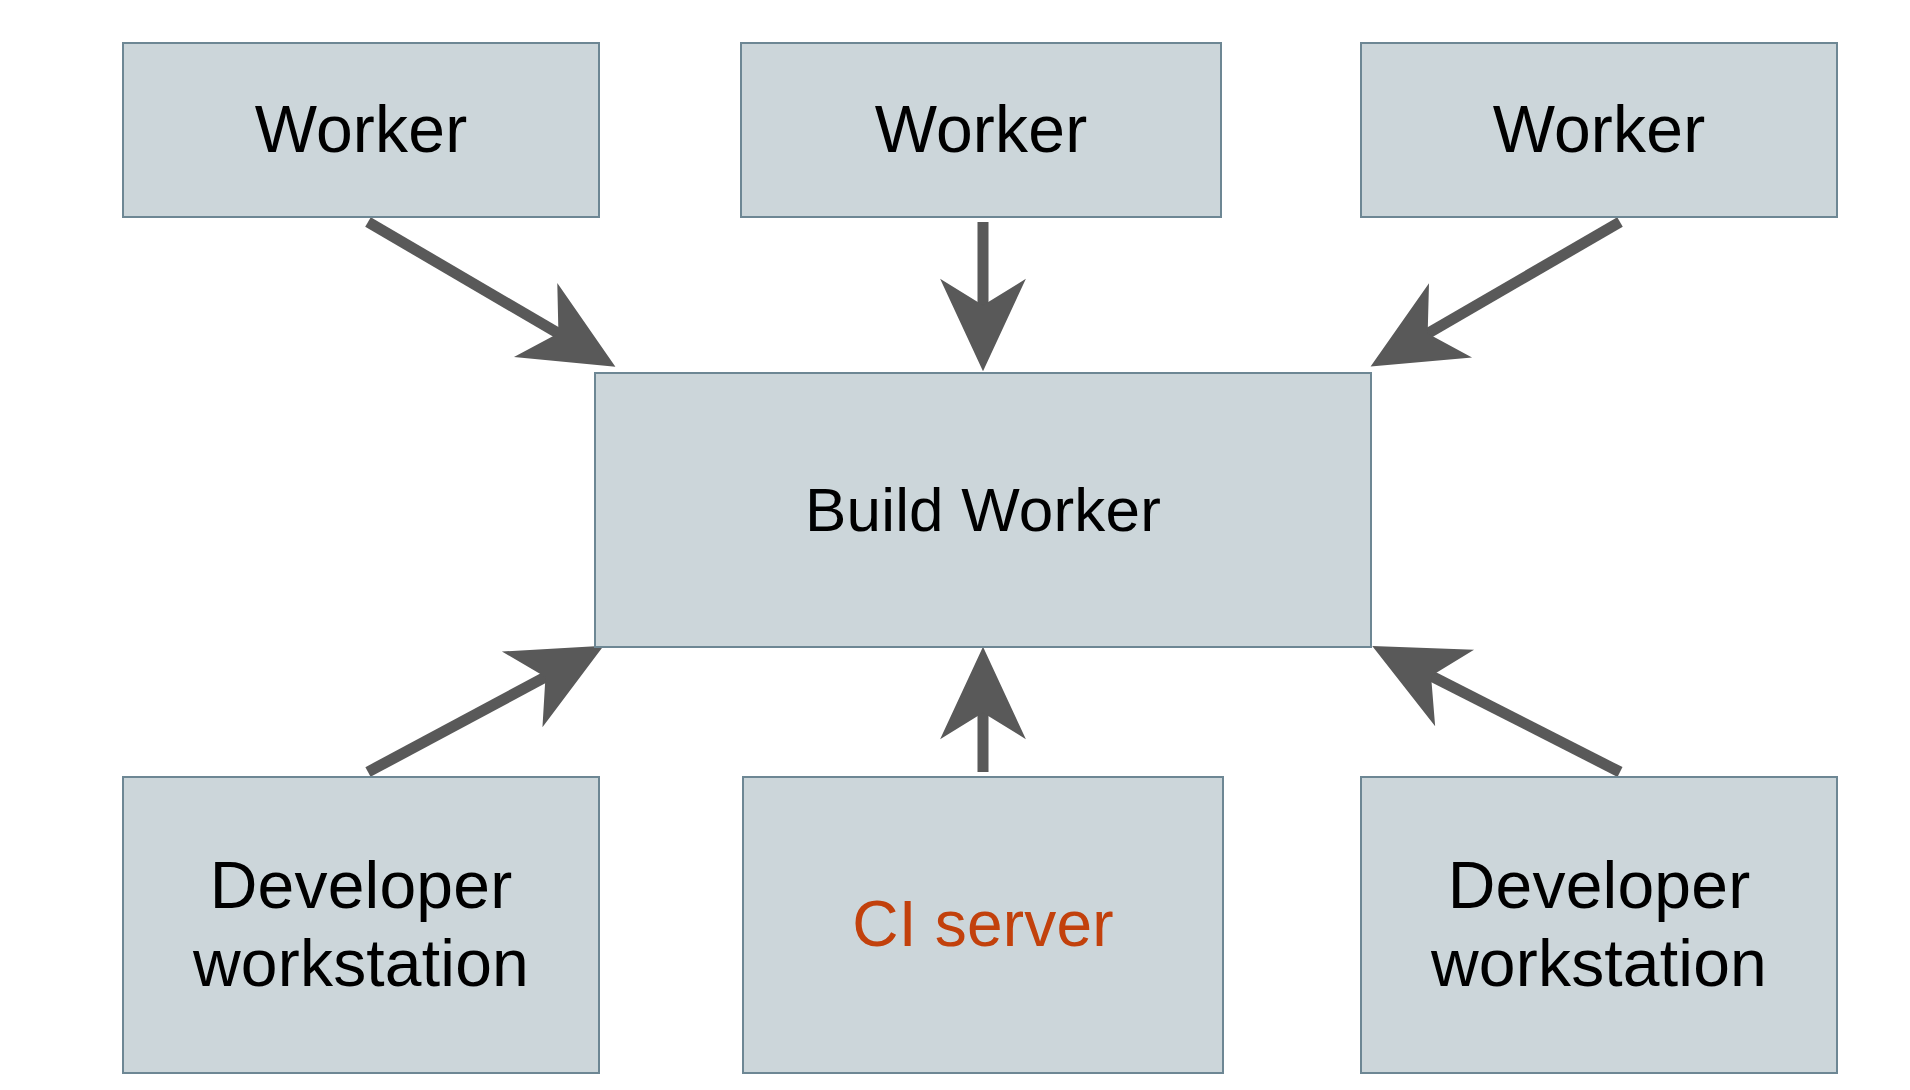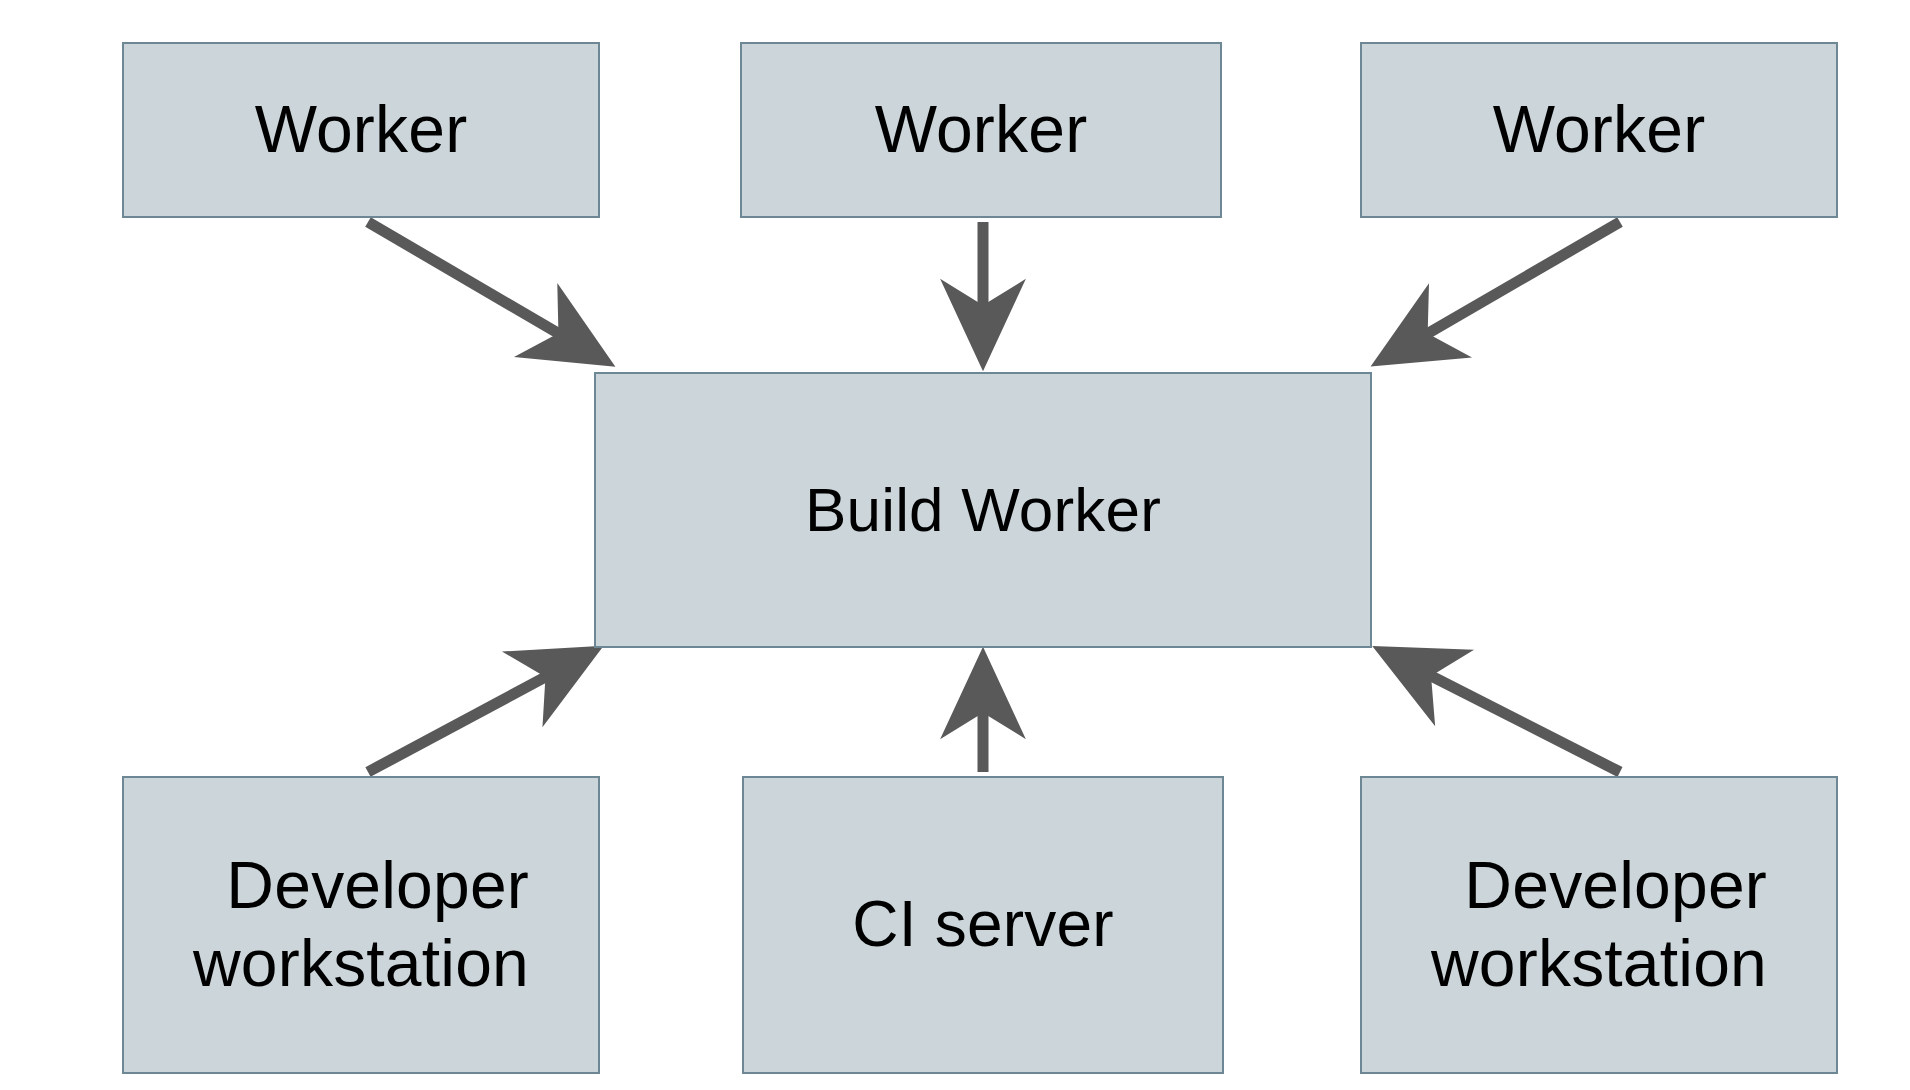--- a/index.html
+++ b/index.html
@@ -25,21 +25,21 @@
     pointer-events: none;
   }
   .node {
     position: absolute;
     box-sizing: border-box;
     background: #ccd6da;
     border: 2px solid #6d8794;
     display: flex;
     align-items: center;
     justify-content: center;
-    text-align: right;
+    text-align: center;
   }
   .node-label {
     color: #000000;
     font-weight: 400;
     line-height: 1.18;
     letter-spacing: 0.2px;
     white-space: pre-line;
   }
   
   #node-worker-1 { left: 122px; top: 42px;  width: 478px; height: 176px; }
@@ -98,21 +98,21 @@
   <div class="node" id="node-build-master" style="background: rgb(204, 214, 218); border-color: rgb(109, 135, 148);">
     <span class="node-label" style="color: rgb(0, 0, 0);">Build Worker</span>
   </div>
 
   <div class="node" id="node-dev-ws-left" style="background: rgb(204, 214, 218); border-color: rgb(109, 135, 148);">
     <span class="node-label" style="color: rgb(0, 0, 0);">Developer
 workstation</span>
   </div>
 
   <div class="node" id="node-ci-server" style="background: rgb(204, 214, 218); border-color: rgb(109, 135, 148);">
-    <span class="node-label" style="color: #000000;">CI server</span>
+    <span class="node-label" style="color: #c2410c;">CI server</span>
   </div>
 
   <div class="node" id="node-dev-ws-right" style="background: rgb(204, 214, 218); border-color: rgb(109, 135, 148);">
     <span class="node-label" style="color: rgb(0, 0, 0);">Developer
 workstation</span>
   </div>
 
 </div>
 
 </body></html>

